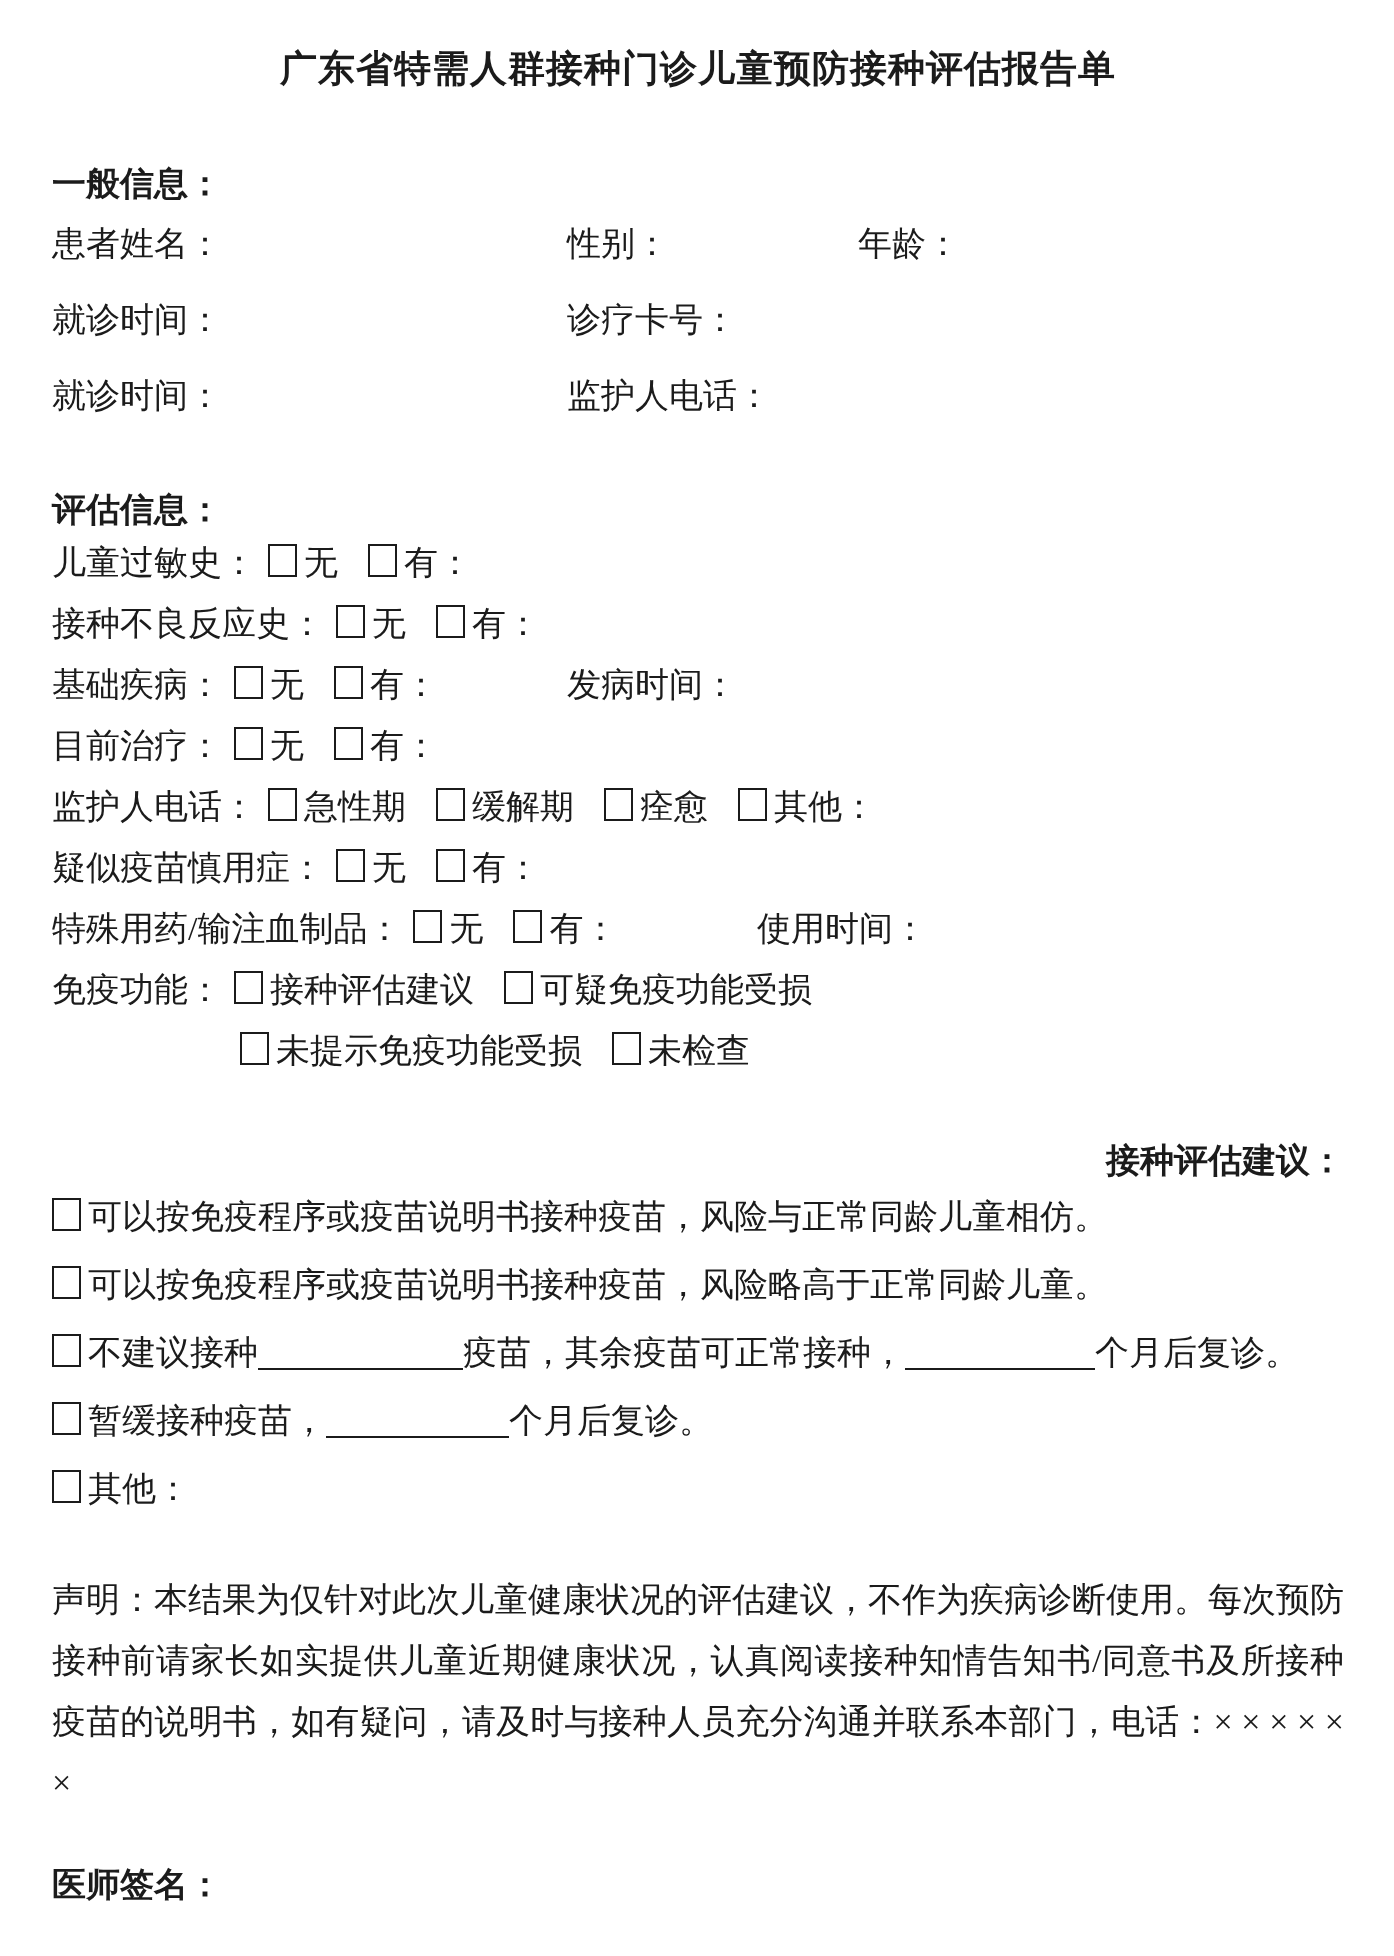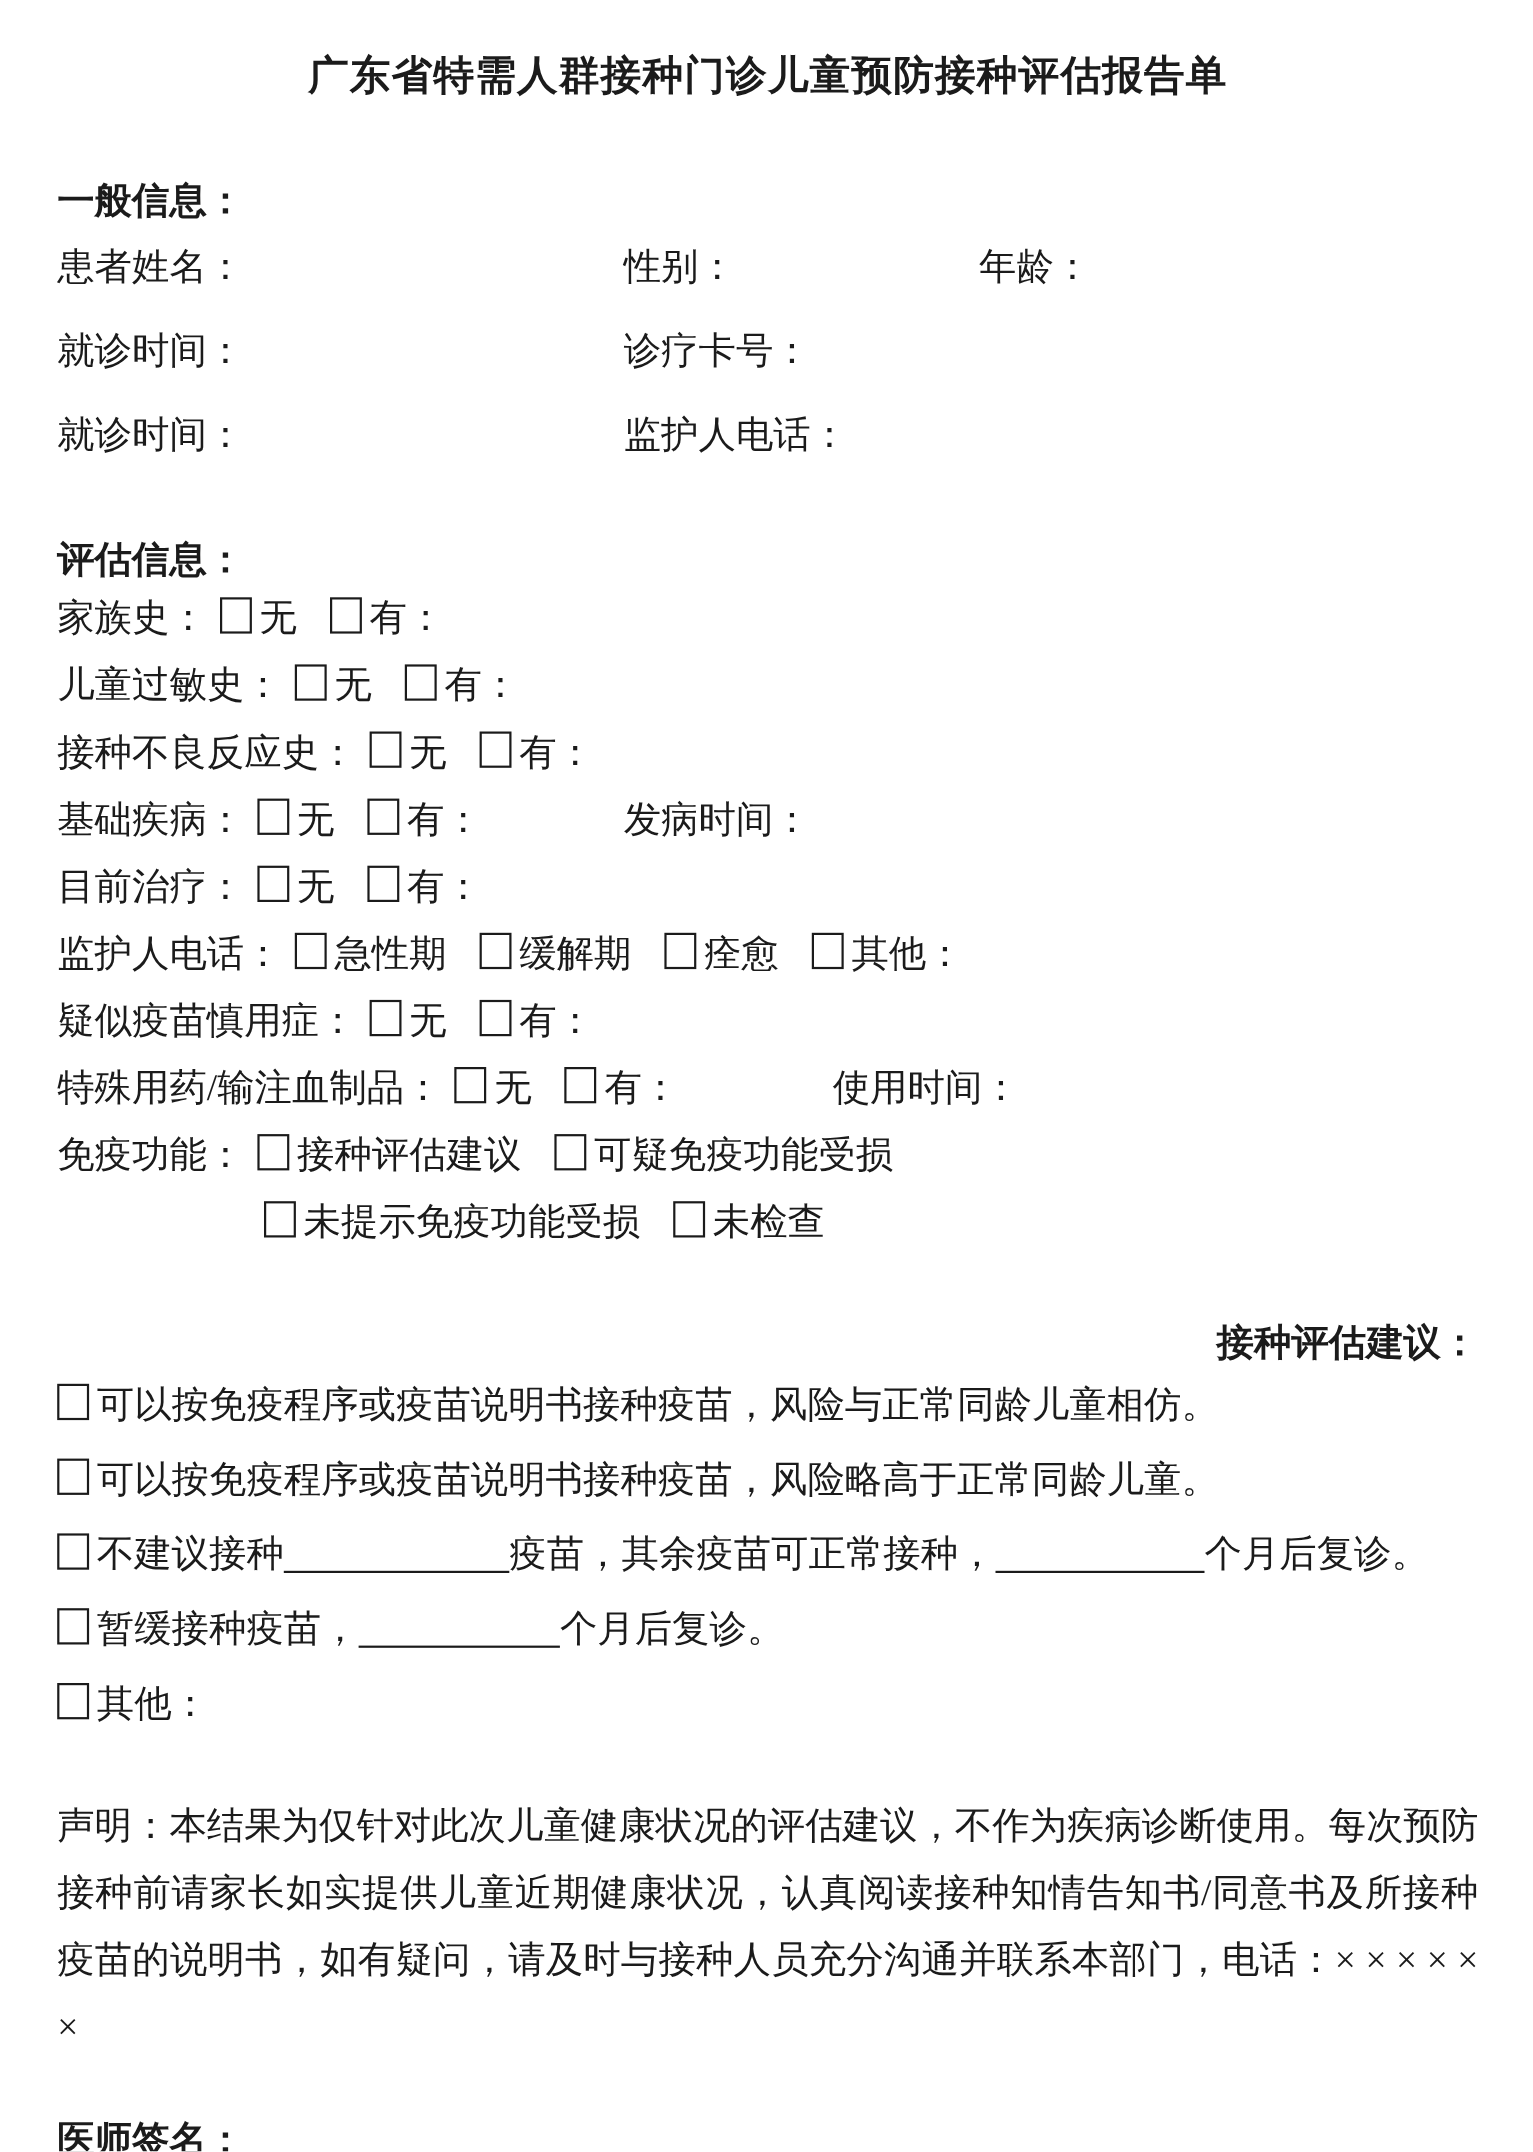--- a/index.html
+++ b/index.html
@@ -38,21 +38,21 @@
   .mt-advice    { margin-top: 56px; text-align: right; }
   .mt-signature { margin-top: 48px; }
 
   .g-row {
     position: relative;
     line-height: 76px;
     height: 76px;
     white-space: nowrap;
   }
   .g-col2 { position: absolute; left: 515px; top: 0; }
-  .g-col3 { position: absolute; left: 838px; top: 0; }
+  .g-col3 { position: absolute; left: 806px; top: 0; }
 
   .a-row {
     position: relative;
     line-height: 61px;
     height: 61px;
     white-space: nowrap;
   }
   .a-row .opt { margin-left: 30px; }
   .a-row .opt.first { margin-left: 12px; }
   .a-row.indent { padding-left: 188px; }
@@ -108,23 +108,20 @@
     <span>就诊时间：</span>
     <span class="g-col2">诊疗卡号：</span>
   </div>
   <div class="g-row">
     <span>就诊时间：</span>
     <span class="g-col2">监护人电话：</span>
   </div>
 
   <div class="sec-heading mt-assess">评估信息：</div>
 
-  <div class="a-row">
-    <span>家族史：</span><span class="opt first"><span class="cb"></span><span>无</span></span><span class="opt"><span class="cb"></span><span>有：</span></span>
-  </div>
 
   <div class="a-row">
     <span>儿童过敏史：</span><span class="opt first"><span class="cb"></span><span>无</span></span><span class="opt"><span class="cb"></span><span>有：</span></span>
   </div>
 
   <div class="a-row">
     <span>接种不良反应史：</span><span class="opt first"><span class="cb"></span><span>无</span></span><span class="opt"><span class="cb"></span><span>有：</span></span>
   </div>
 
   <div class="a-row">

